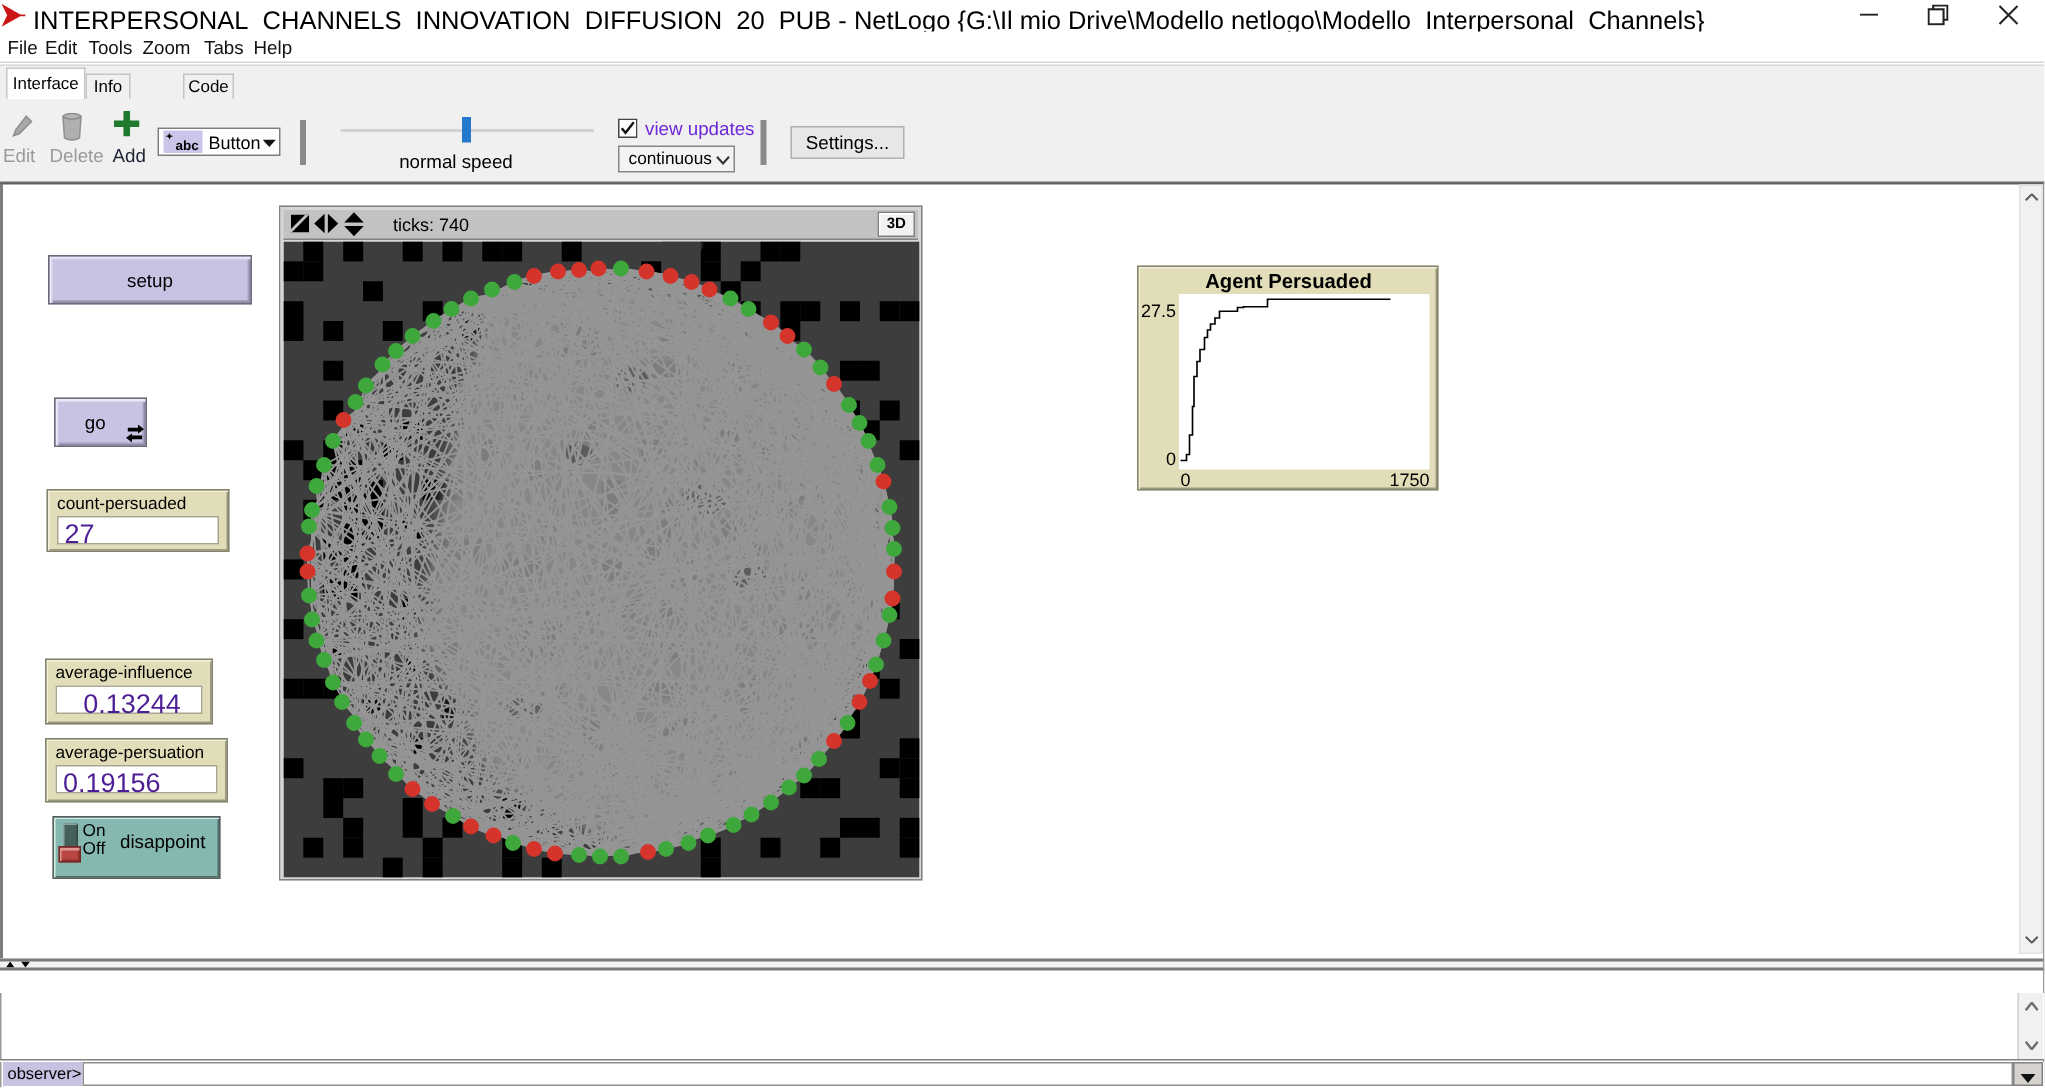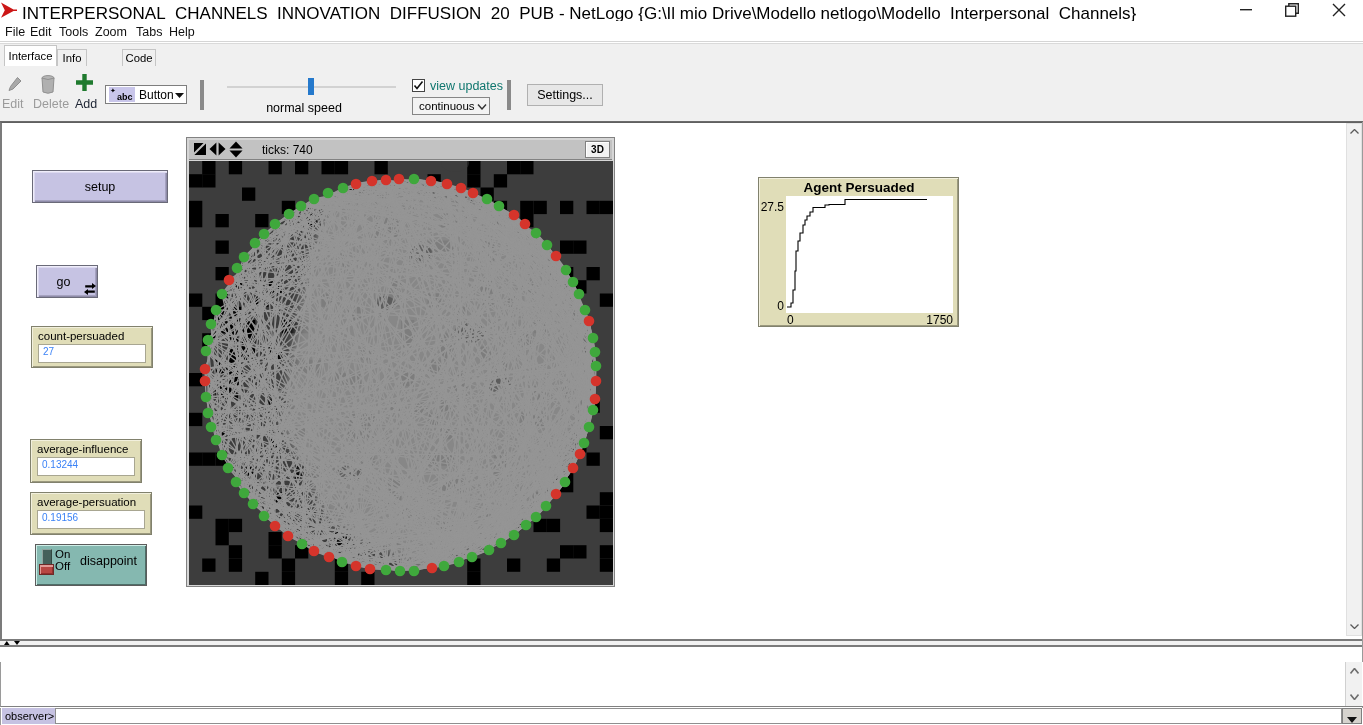--- a/index.html
+++ b/index.html
@@ -40,21 +40,21 @@
   border-top:1px solid #606060; border-left:2px solid #7b7b7b; }
 
 .nlbtn { position:absolute; background:#c6c3e3; border:1px solid #6a6a78;
   box-shadow: inset 1px 1px 0 #efedfa, inset 2px 2px 0 #dcd9f0, inset -1px -1px 0 #8e8ba8, inset -2px -2px 0 #a5a2bf;
   font-size:12.5px; color:#000; text-align:center; }
 
 .mon { position:absolute; background:#e0ddb8; border:1px solid #81816d;
   box-shadow: inset 1px 1px 0 #f2f0dd, inset -1px -1px 0 #9b997e; }
 .mon .lab { position:absolute; left:6px; top:3px; font-size:11.5px; color:#000; white-space:nowrap; }
 .mon .val { position:absolute; left:6px; top:17px; right:6px; height:19px; background:#fff;
-  border:1px solid #a8a691; font-size:10px; color:#3b82f6; padding:1px 0 0 4px; }
+  border:1px solid #a8a691; font-size:18px; color:#4c1d95; padding:1px 0 0 4px; }
 
 #switch { position:absolute; left:35px; top:544px; width:112px; height:42px; background:#85b8b0;
   border:1px solid #5c5c5c;
   box-shadow: inset 1px 1px 0 #cfeee7, inset -1px -1px 0 #4e6e68; }
 
 #mebox { position:absolute; left:721px; top:377px; width:221px; height:59px; background:#7fbab2;
   border:1px solid #5c5c5c;
   box-shadow: inset 1px 1px 0 #c9ece5, inset -1px -1px 0 #44625c; }
 #mebox .lab { position:absolute; left:8px; top:5px; font-size:12.5px; font-weight:bold; color:#1a1a1a; }
 #mebox .val { position:absolute; left:6px; top:25px; width:209px; height:28px; background:#fff;
@@ -166,21 +166,21 @@
     <div class="sep" style="left:200px"></div>
 
     <div class="abs" style="left:227px;top:20px;width:169px;height:2px;background:#d2d2d2"></div>
     <div class="abs" style="left:308px;top:12px;width:6px;height:17px;background:#2579cc"></div>
     <div class="abs" style="left:254px;top:35px;width:100px;text-align:center;font-size:12.5px;color:#000;white-space:nowrap">normal speed</div>
 
     <svg class="abs" style="left:412px;top:13px" width="13" height="13" viewBox="0 0 13 13">
       <rect x="0.5" y="0.5" width="12" height="12" fill="#fff" stroke="#454545"></rect>
       <path d="M2.5,6.5 L5,9.5 L10.5,2.5" fill="none" stroke="#111" stroke-width="1.6"></path>
     </svg>
-    <div class="abs" style="left:430px;top:13px;font-size:12.5px;color:#0f766e">view updates</div>
+    <div class="abs" style="left:430px;top:13px;font-size:12.5px;color:#6d28d9">view updates</div>
     <div id="dd-continuous">continuous
       <svg class="abs" style="left:64px;top:6px" width="10" height="6">
           <path d="M1,0.5 L5,5 L9,0.5" fill="none" stroke="#333" stroke-width="1.4"></path>
         </svg>
     </div>
     <div class="sep" style="left:507px"></div>
     <div id="settings-btn">Settings...</div>
     <div class="abs" style="left:0;top:55px;width:1363px;height:1px;background:#6b6b6b"></div>
   </div>
 
@@ -191,21 +191,21 @@
     <svg class="abs" style="left:47px;top:17px" width="12" height="12" viewBox="0 0 12 12">
       <path d="M1.2,4.6 L1.2,2.2 L8,2.2 L8,0 L12,3.1 L8,6 L8,4.6 Z" fill="#000"></path>
       <path d="M10.8,7.4 L10.8,9.8 L4,9.8 L4,12 L0,8.9 L4,6 L4,7.4 Z" fill="#000"></path>
     </svg>
   </div>
 
   <div class="mon" style="left:31px;top:326px;width:122px;height:42px;">
     <div class="lab">count-persuaded</div>
       <div class="val">27</div>
   </div>
-  <div class="mon" style="left:30px;top:439px;width:112px;height:44px;">
+  <div class="mon" style="left:30px;top:439px;width:112px;height:44px;text-align:center;">
     <div class="lab">average-influence</div>
       <div class="val">0.13244</div>
   </div>
   <div class="mon" style="left:30px;top:492px;width:122px;height:43px;">
     <div class="lab">average-persuation</div>
       <div class="val">0.19156</div>
   </div>
 
   <div id="switch">
     <div class="abs" style="left:6px;top:4px;width:10px;height:25px;background:#44605a;border:1px solid #8fa39e;border-right-color:#32473f;border-bottom:none;"></div>

